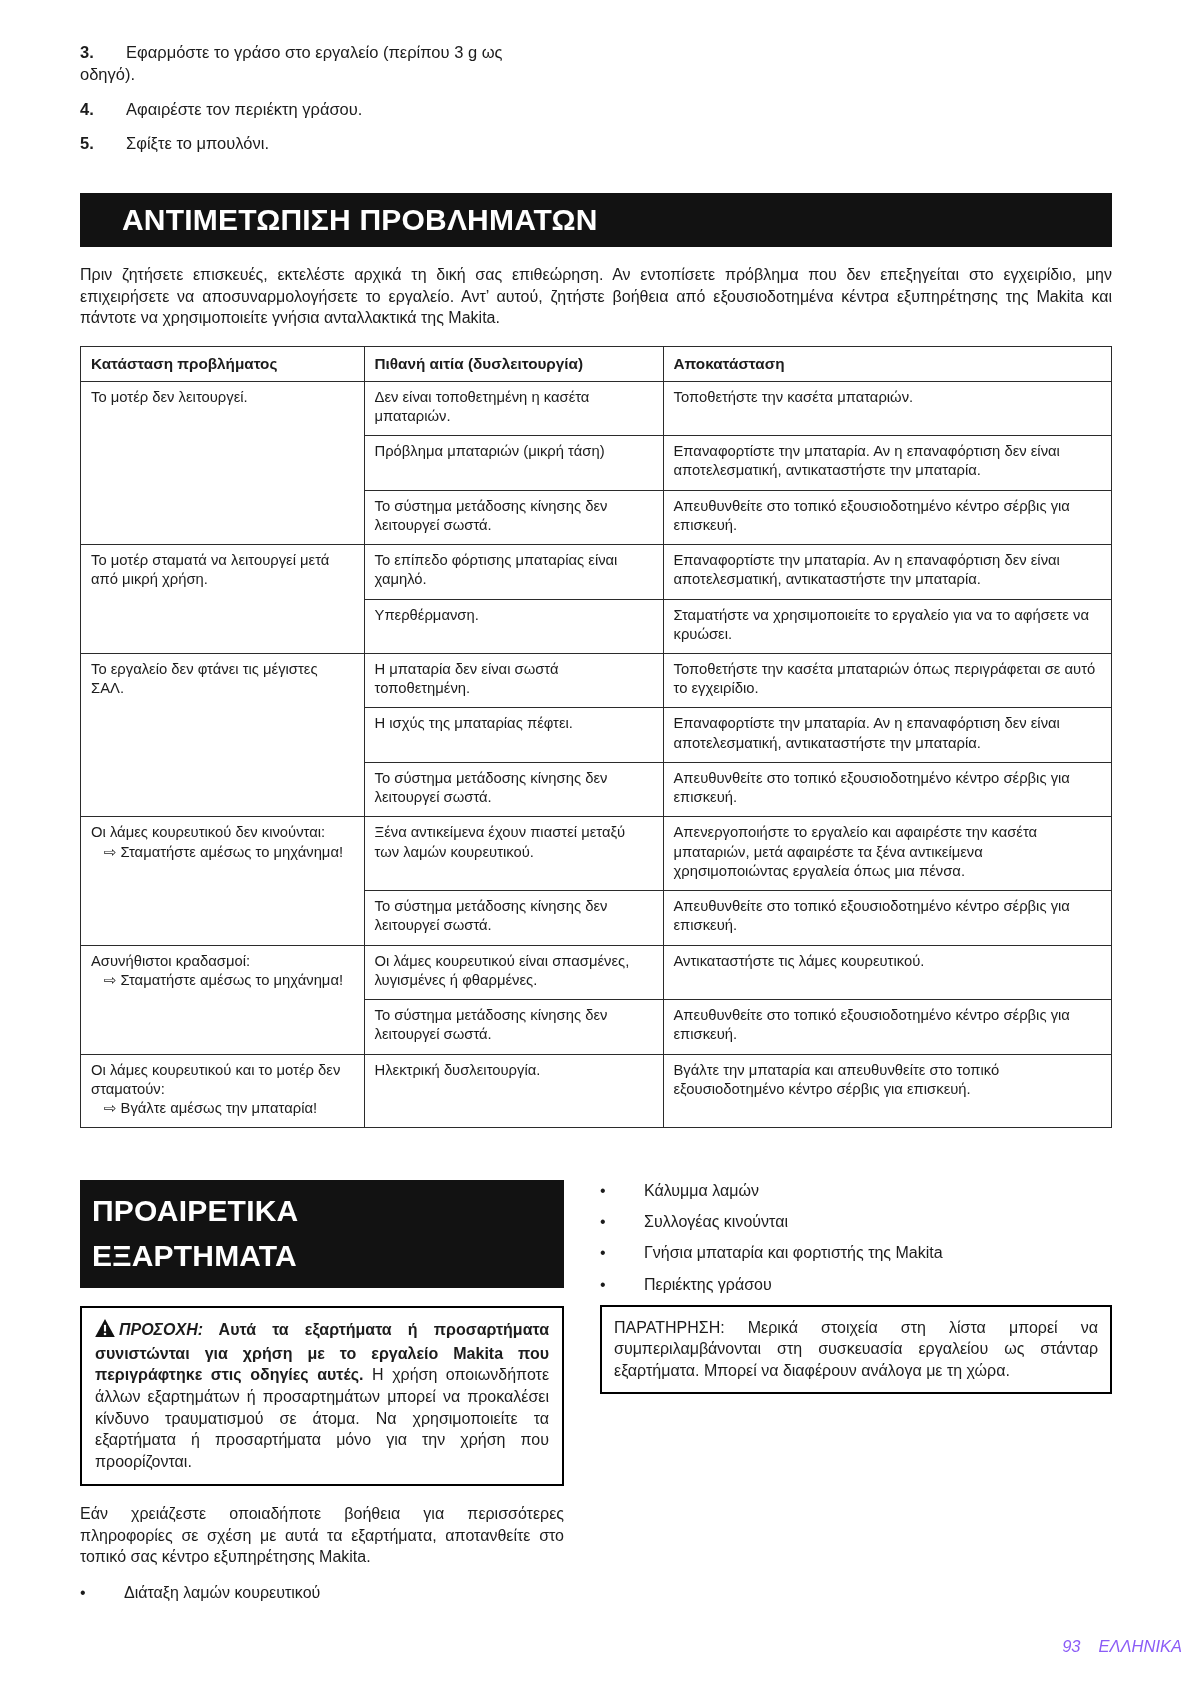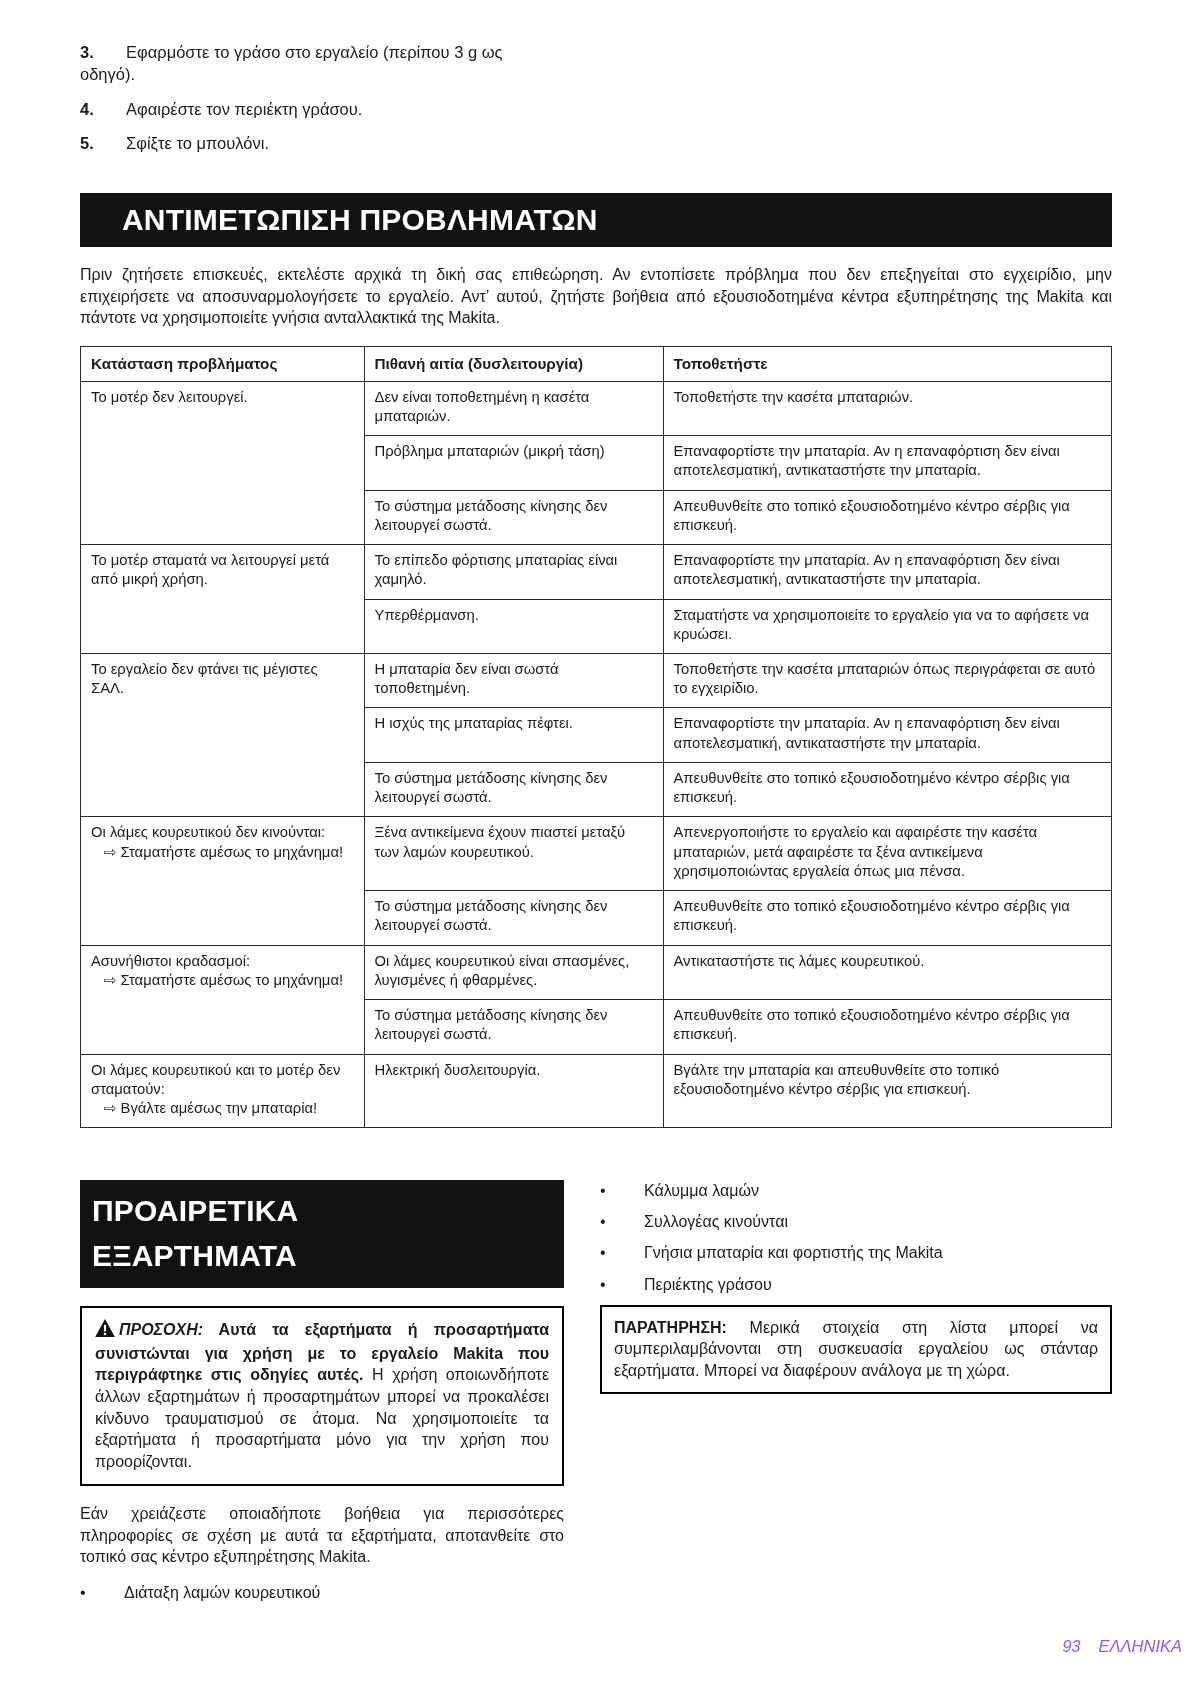--- a/index.html
+++ b/index.html
@@ -57,21 +57,21 @@
 
   .bullet-item { font-size:16px; line-height:1.32; display:flex; margin-bottom:10px; }
   .bullet-item::before { content:"•"; display:inline-block; width:44px; flex:0 0 44px; }
   .left-bullet { margin-top:14px; margin-bottom:0; }
 
   .note-box {
     margin-top:6px; border:2px solid #000;
     padding:10px 12px 11px 12px;
     font-size:16px; line-height:1.34; text-align:justify;
   }
-  .note-label { font-weight:bold; }
+  .note-label { font-weight:normal; }
 
   .footer {
     position:absolute; left:0; bottom:28px; width:100%;
     text-align:right; font-size:16.5px; font-style:italic; color:#8b5cf6;
   }
   .footer span { margin:0 9px; }
 </style>
 </head>
 <body>
 
@@ -90,21 +90,21 @@
   <table class="ts">
     <colgroup>
         <col class="col-problem">
         <col class="col-cause">
         <col class="col-remedy">
       </colgroup>
     <thead>
       <tr>
         <th>Κατάσταση προβλήματος</th>
         <th>Πιθανή αιτία (δυσλειτουργία)</th>
-        <th>Τοποθετήστε</th>
+        <th>Αποκατάσταση</th>
       </tr>
     </thead>
     <tbody>
 
       <tr>
         <td rowspan="3">
             <div>Το μοτέρ δεν λειτουργεί.</div>
           </td>
         <td>Δεν είναι τοποθετημένη η κασέτα μπαταριών.</td>
         <td>Τοποθετήστε την κασέτα μπαταριών.</td>

